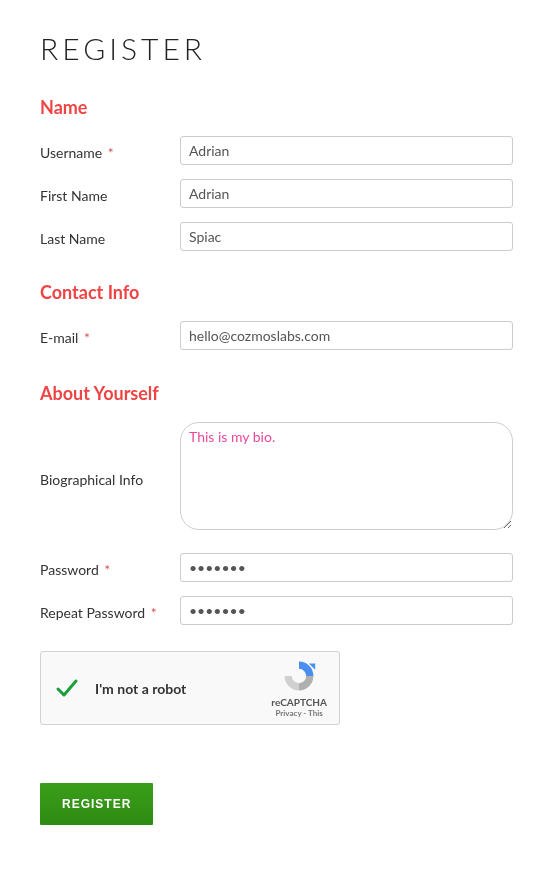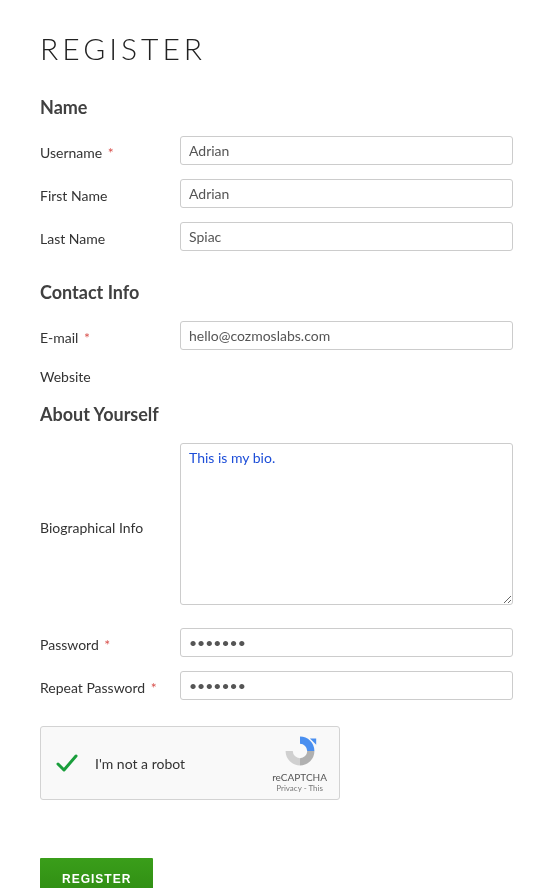--- a/index.html
+++ b/index.html
@@ -16,21 +16,21 @@
     h1.page-title {
       font-size: 30px;
       font-weight: 300;
       letter-spacing: 4px;
       color: #222;
       margin-bottom: 30px;
     }
     h2.section-title {
       font-size: 18px;
       font-weight: 700;
-      color: #404040;
+      color: #ef4444;
       margin-bottom: 18px;
     }
     .form-row {
       display: flex;
       align-items: center;
       margin-bottom: 14px;
     }
     .form-row.bio-row {
       margin-bottom: 20px;
     }
@@ -56,36 +56,38 @@
       border: 1px solid #ccc;
       border-radius: 3px;
       padding: 5px 8px;
       font-size: 14px;
       color: #555;
       background: #fff;
       font-family: inherit;
     }
     textarea {
       resize: both;
-      height: 162px;
-      color: #1d4ed8;
+      height: 108px;
+      color: #ec4899;
+      border-radius: 19px;
     }
     .section-gap {
       margin-top: 30px;
     }
     .recaptcha-box {
       width: 300px;
       height: 74px;
       background: #f9f9f9;
       border: 1px solid #d3d3d3;
       border-radius: 3px;
       display: flex;
       align-items: center;
       padding: 0 12px;
       position: relative;
+      font-weight: bold;
     }
     .recaptcha-check {
       width: 28px;
       height: 24px;
       margin-right: 14px;
       flex-shrink: 0;
     }
     .recaptcha-text {
       font-size: 14px;
       color: #333;
@@ -171,23 +173,20 @@
   <div class="label-col">
     <span>E-mail</span>
     <span class="required">*</span>
   </div>
   <div class="input-col">
     <input type="text" value="hello@cozmoslabs.com" style="">
   </div>
 </div>
 
 <div class="form-row">
-  <div class="label-col">
-    <span>Website</span>
-  </div>
 </div>
 
 
 <h2 class="section-title section-gap" style="margin-top:18px">About Yourself</h2>
 
 <div class="form-row bio-row">
   <div class="label-col">
     <span>Biographical Info</span>
   </div>
   <div class="input-col">

